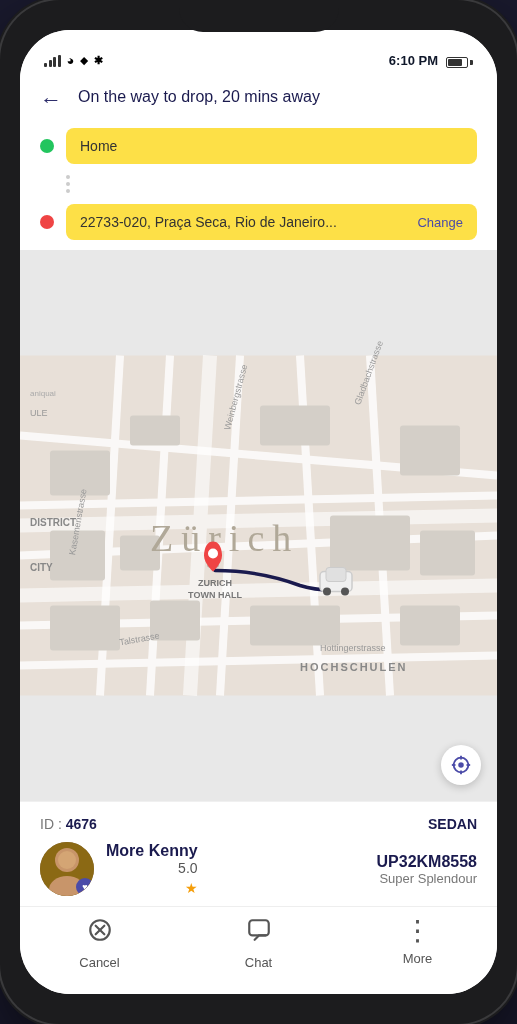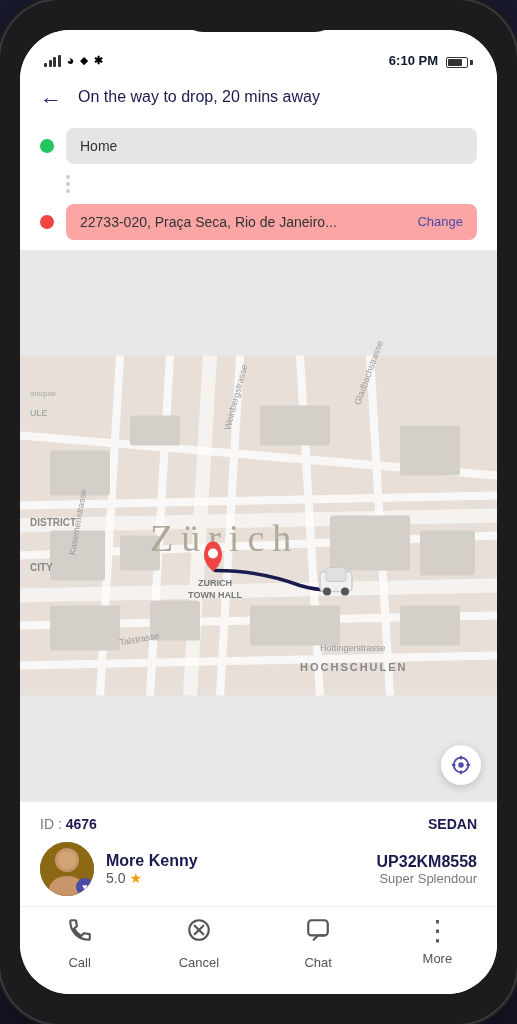--- a/index.html
+++ b/index.html
@@ -166,21 +166,21 @@
       padding-left: 26px;
     }
     .dot-line-item {
       width: 4px;
       height: 4px;
       border-radius: 50%;
       background: #ccc;
     }
     .location-input-box {
       flex: 1;
-      background: #e5e5e5;
+      background: #fde047;
       border: none;
       border-radius: 8px;
       padding: 10px 14px;
       font-size: 14px;
       color: #333;
       outline: none;
     }
     .change-link {
       color: #4b4ba8;
       font-size: 13px;
@@ -282,20 +282,21 @@
       font-size: 16px;
       font-weight: 700;
       color: #1a1a4e;
     }
     .driver-rating {
       font-size: 14px;
       color: #555;
       display: flex;
       align-items: flex-end;
       gap: 4px;
+      flex-direction: column;
     }
     .star-icon { color: #f59e0b; }
     .driver-right {
       text-align: right;
     }
     .plate-number {
       font-size: 16px;
       font-weight: 700;
       color: #1a1a4e;
     }
@@ -377,21 +378,21 @@
         <div class="location-dot dot-green"></div>
         <div class="location-input-box" style="color:#333;">Home</div>
       </div>
       <div class="dots-line">
         <div class="dot-line-item"></div>
         <div class="dot-line-item"></div>
         <div class="dot-line-item"></div>
       </div>
       <div class="location-row">
         <div class="location-dot dot-red"></div>
-        <div class="location-input-box" style="display:flex;gap:8px;background:#fca5a5;border-radius:8px;padding:10px 14px;font-size:14px;">
+        <div class="location-input-box" style="display:flex;align-items:center;gap:8px;background:#fde047;border-radius:8px;padding:10px 14px;font-size:14px;">
           <span style="color:#333;flex:1;">22733-020, Praça Seca, Rio de Janeiro...</span>
           <span class="change-link">Change</span>
         </div>
       </div>
     </div>
 
     <div class="map-container">
       <svg class="map-svg" viewBox="0 0 477 340" xmlns="http://www.w3.org/2000/svg">
 
         <rect width="477" height="340" fill="#e8e0d8"></rect>
@@ -507,28 +508,20 @@
           <div class="plate-number">UP32KM8558</div>
           <div class="vehicle-model">Super Splendour</div>
         </div>
       </div>
     </div>
 
     <div class="bottom-nav">
       <div class="nav-item">
         <span class="nav-icon">
           <svg width="26" height="26" viewBox="0 0 24 24" fill="none">
-            <path d="M6.6 10.8c1.4 2.8 3.8 5.1 6.6 6.6l2.2-2.2c.3-.3.7-.4 1-.2 1.1.4 2.3.6 3.6.6.6 0 1 .4 1 1V20c0 .6-.4 1-1 1-9.4 0-17-7.6-17-17 0-.6.4-1 1-1h3.5c.6 0 1 .4 1 1 0 1.3.2 2.5.6 3.6.1.3 0 .7-.2 1L6.6 10.8z" stroke="#555" stroke-width="2" fill="none"></path>
-          </svg>
-        </span>
-        <span class="nav-label">Call</span>
-      </div>
-      <div class="nav-item">
-        <span class="nav-icon">
-          <svg width="26" height="26" viewBox="0 0 24 24" fill="none">
             <circle cx="12" cy="12" r="9" stroke="#555" stroke-width="2"></circle>
             <line x1="8" y1="8" x2="16" y2="16" stroke="#555" stroke-width="2" stroke-linecap="round"></line>
             <line x1="16" y1="8" x2="8" y2="16" stroke="#555" stroke-width="2" stroke-linecap="round"></line>
           </svg>
         </span>
         <span class="nav-label">Cancel</span>
       </div>
       <div class="nav-item">
         <span class="nav-icon">
           <svg width="26" height="26" viewBox="0 0 24 24" fill="none">

